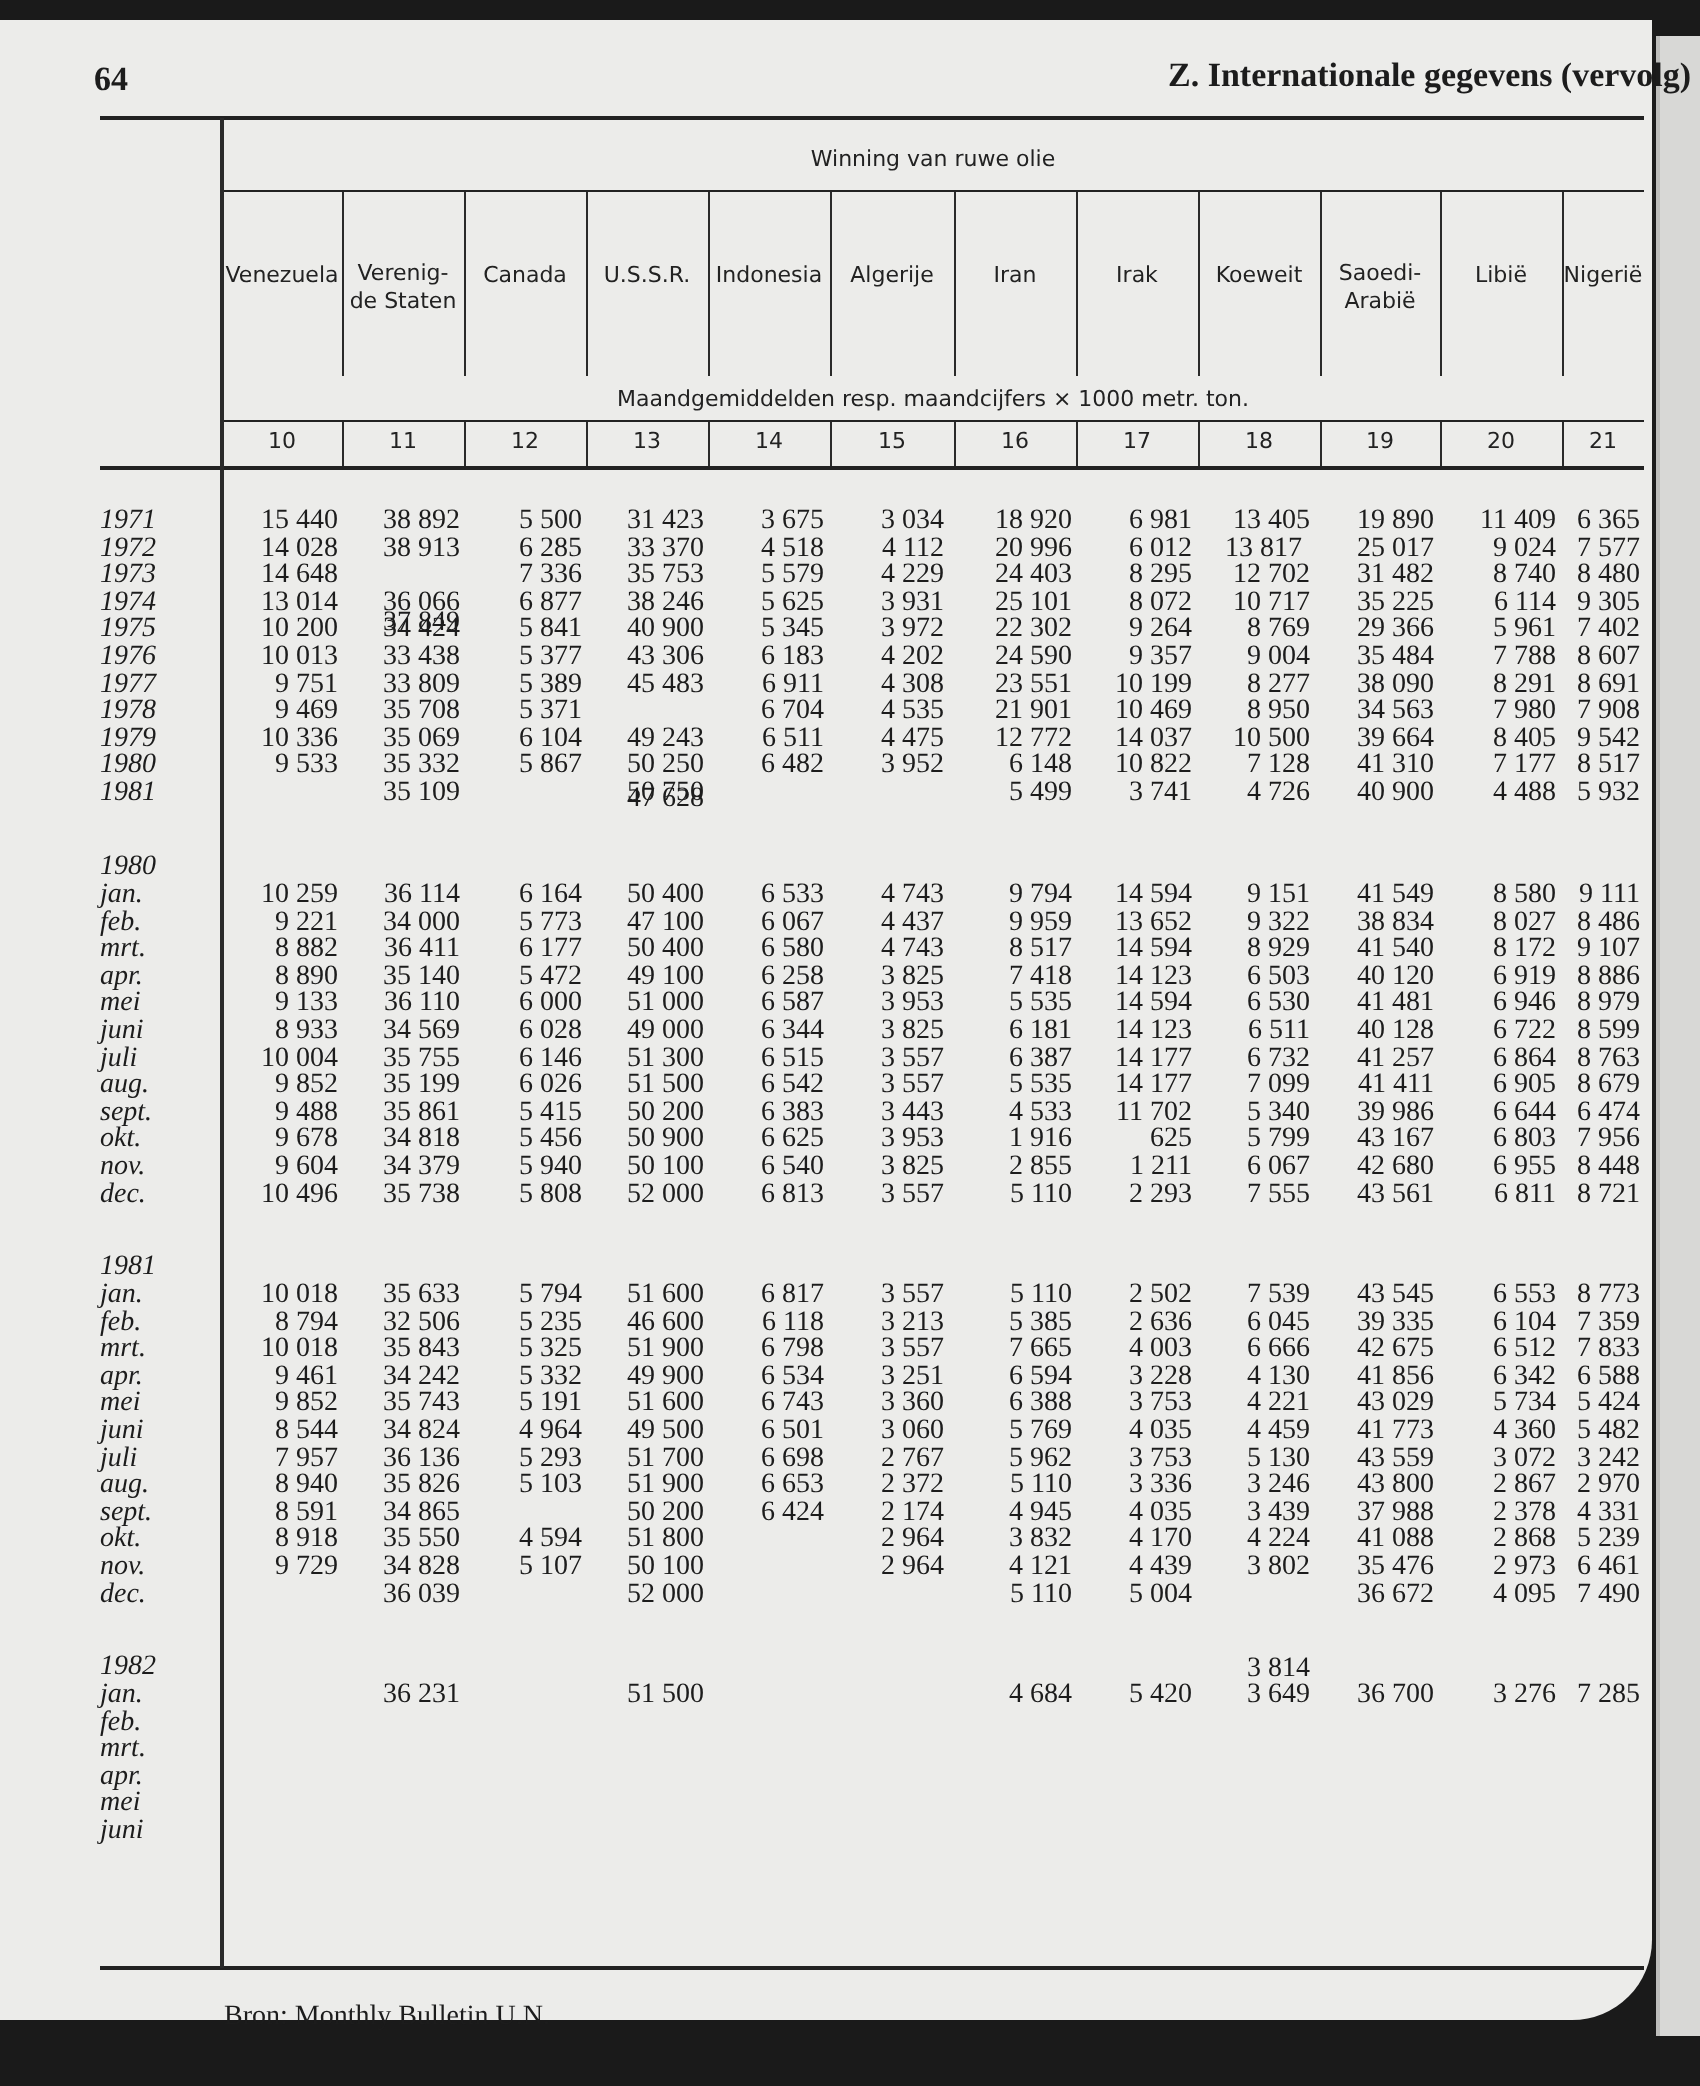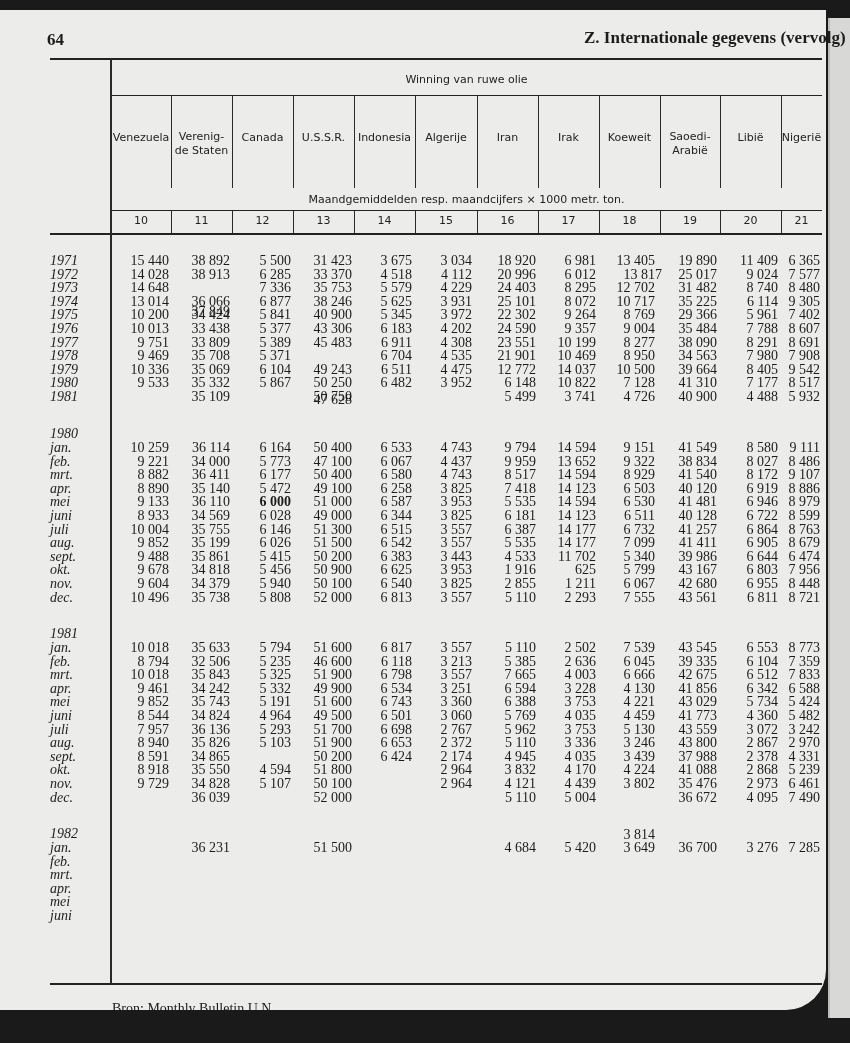--- a/index.html
+++ b/index.html
@@ -159,21 +159,21 @@
 <div class="cell" style="top: 254px; right: 30px;">6 365</div>
 <div class="label" style="top: 267.6px;">1972</div>
 <div class="cell" style="top: 267.6px; right: 681px;">14 028</div>
 <div class="cell" style="top: 267.6px; right: 620px;">38 913</div>
 <div class="cell" style="top: 267.6px; right: 559px;">6 285</div>
 <div class="cell" style="top: 267.6px; right: 498px;">33 370</div>
 <div class="cell" style="top: 267.6px; right: 438px;">4 518</div>
 <div class="cell" style="top: 267.6px; right: 378px;">4 112</div>
 <div class="cell" style="top: 267.6px; right: 314px;">20 996</div>
 <div class="cell" style="top: 267.6px; right: 254px;">6 012</div>
-<div class="cell" style="top: 267.6px; right: 188px; margin-left: 27px;">13 817</div>
+<div class="cell" style="top: 267.6px; right: 199px; margin-left: 27px;">13 817</div>
 <div class="cell" style="top: 267.6px; right: 133px;">25 017</div>
 <div class="cell" style="top: 267.6px; right: 72px;">9 024</div>
 <div class="cell" style="top: 267.6px; right: 30px;">7 577</div>
 <div class="label" style="top: 281.2px;">1973</div>
 <div class="cell" style="top: 281.2px; right: 681px;">14 648</div>
 <div class="cell" style="top: 281.2px; right: 620px; margin-top: 24px;">37 849</div>
 <div class="cell" style="top: 281.2px; right: 559px;">7 336</div>
 <div class="cell" style="top: 281.2px; right: 498px;">35 753</div>
 <div class="cell" style="top: 281.2px; right: 438px;">5 579</div>
 <div class="cell" style="top: 281.2px; right: 378px;">4 229</div>
@@ -332,21 +332,21 @@
 <div class="cell" style="top: 481.8px; right: 378px;">3 825</div>
 <div class="cell" style="top: 481.8px; right: 314px;">7 418</div>
 <div class="cell" style="top: 481.8px; right: 254px;">14 123</div>
 <div class="cell" style="top: 481.8px; right: 195px;">6 503</div>
 <div class="cell" style="top: 481.8px; right: 133px;">40 120</div>
 <div class="cell" style="top: 481.8px; right: 72px;">6 919</div>
 <div class="cell" style="top: 481.8px; right: 30px;">8 886</div>
 <div class="label" style="top: 495.4px;">mei</div>
 <div class="cell" style="top: 495.4px; right: 681px;">9 133</div>
 <div class="cell" style="top: 495.4px; right: 620px;">36 110</div>
-<div class="cell" style="top: 495.4px; right: 559px; font-weight: bold;">6 000</div>
+<div class="cell" style="top: 495.4px; right: 559px;">6 000</div>
 <div class="cell" style="top: 495.4px; right: 498px;">51 000</div>
 <div class="cell" style="top: 495.4px; right: 438px;">6 587</div>
 <div class="cell" style="top: 495.4px; right: 378px;">3 953</div>
 <div class="cell" style="top: 495.4px; right: 314px;">5 535</div>
 <div class="cell" style="top: 495.4px; right: 254px;">14 594</div>
 <div class="cell" style="top: 495.4px; right: 195px;">6 530</div>
 <div class="cell" style="top: 495.4px; right: 133px;">41 481</div>
 <div class="cell" style="top: 495.4px; right: 72px;">6 946</div>
 <div class="cell" style="top: 495.4px; right: 30px;">8 979</div>
 <div class="label" style="top: 509px;">juni</div>

